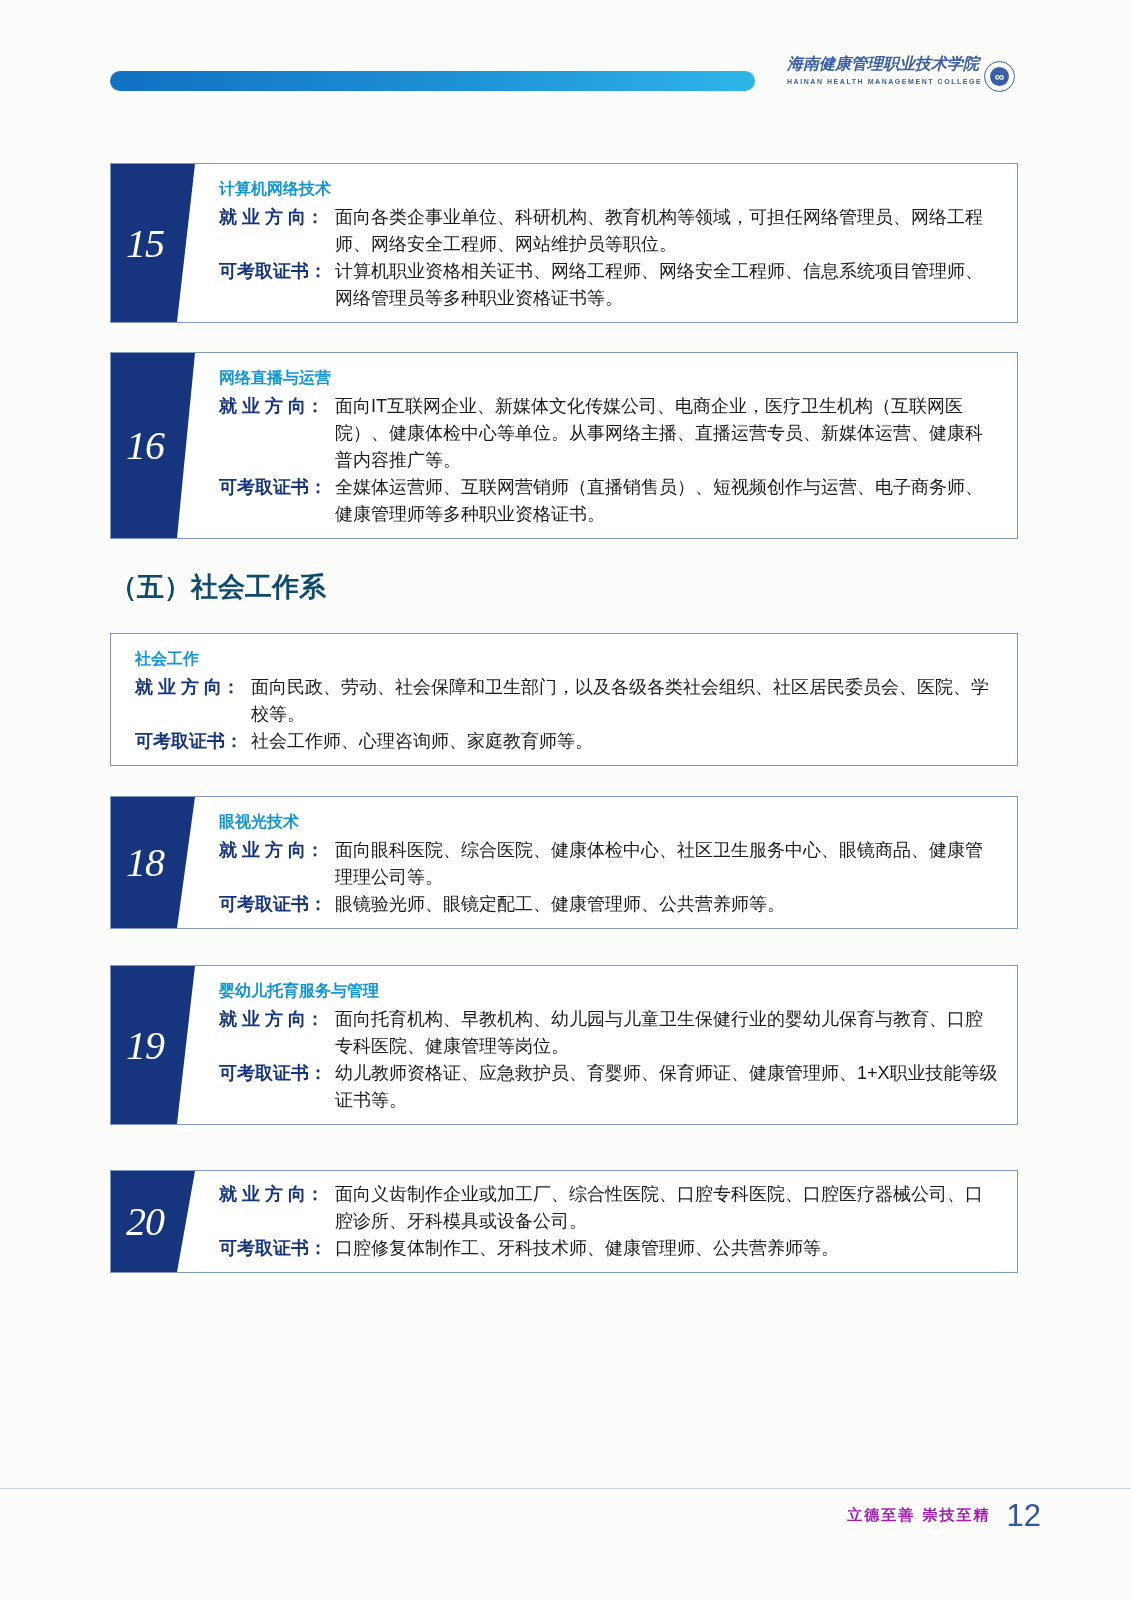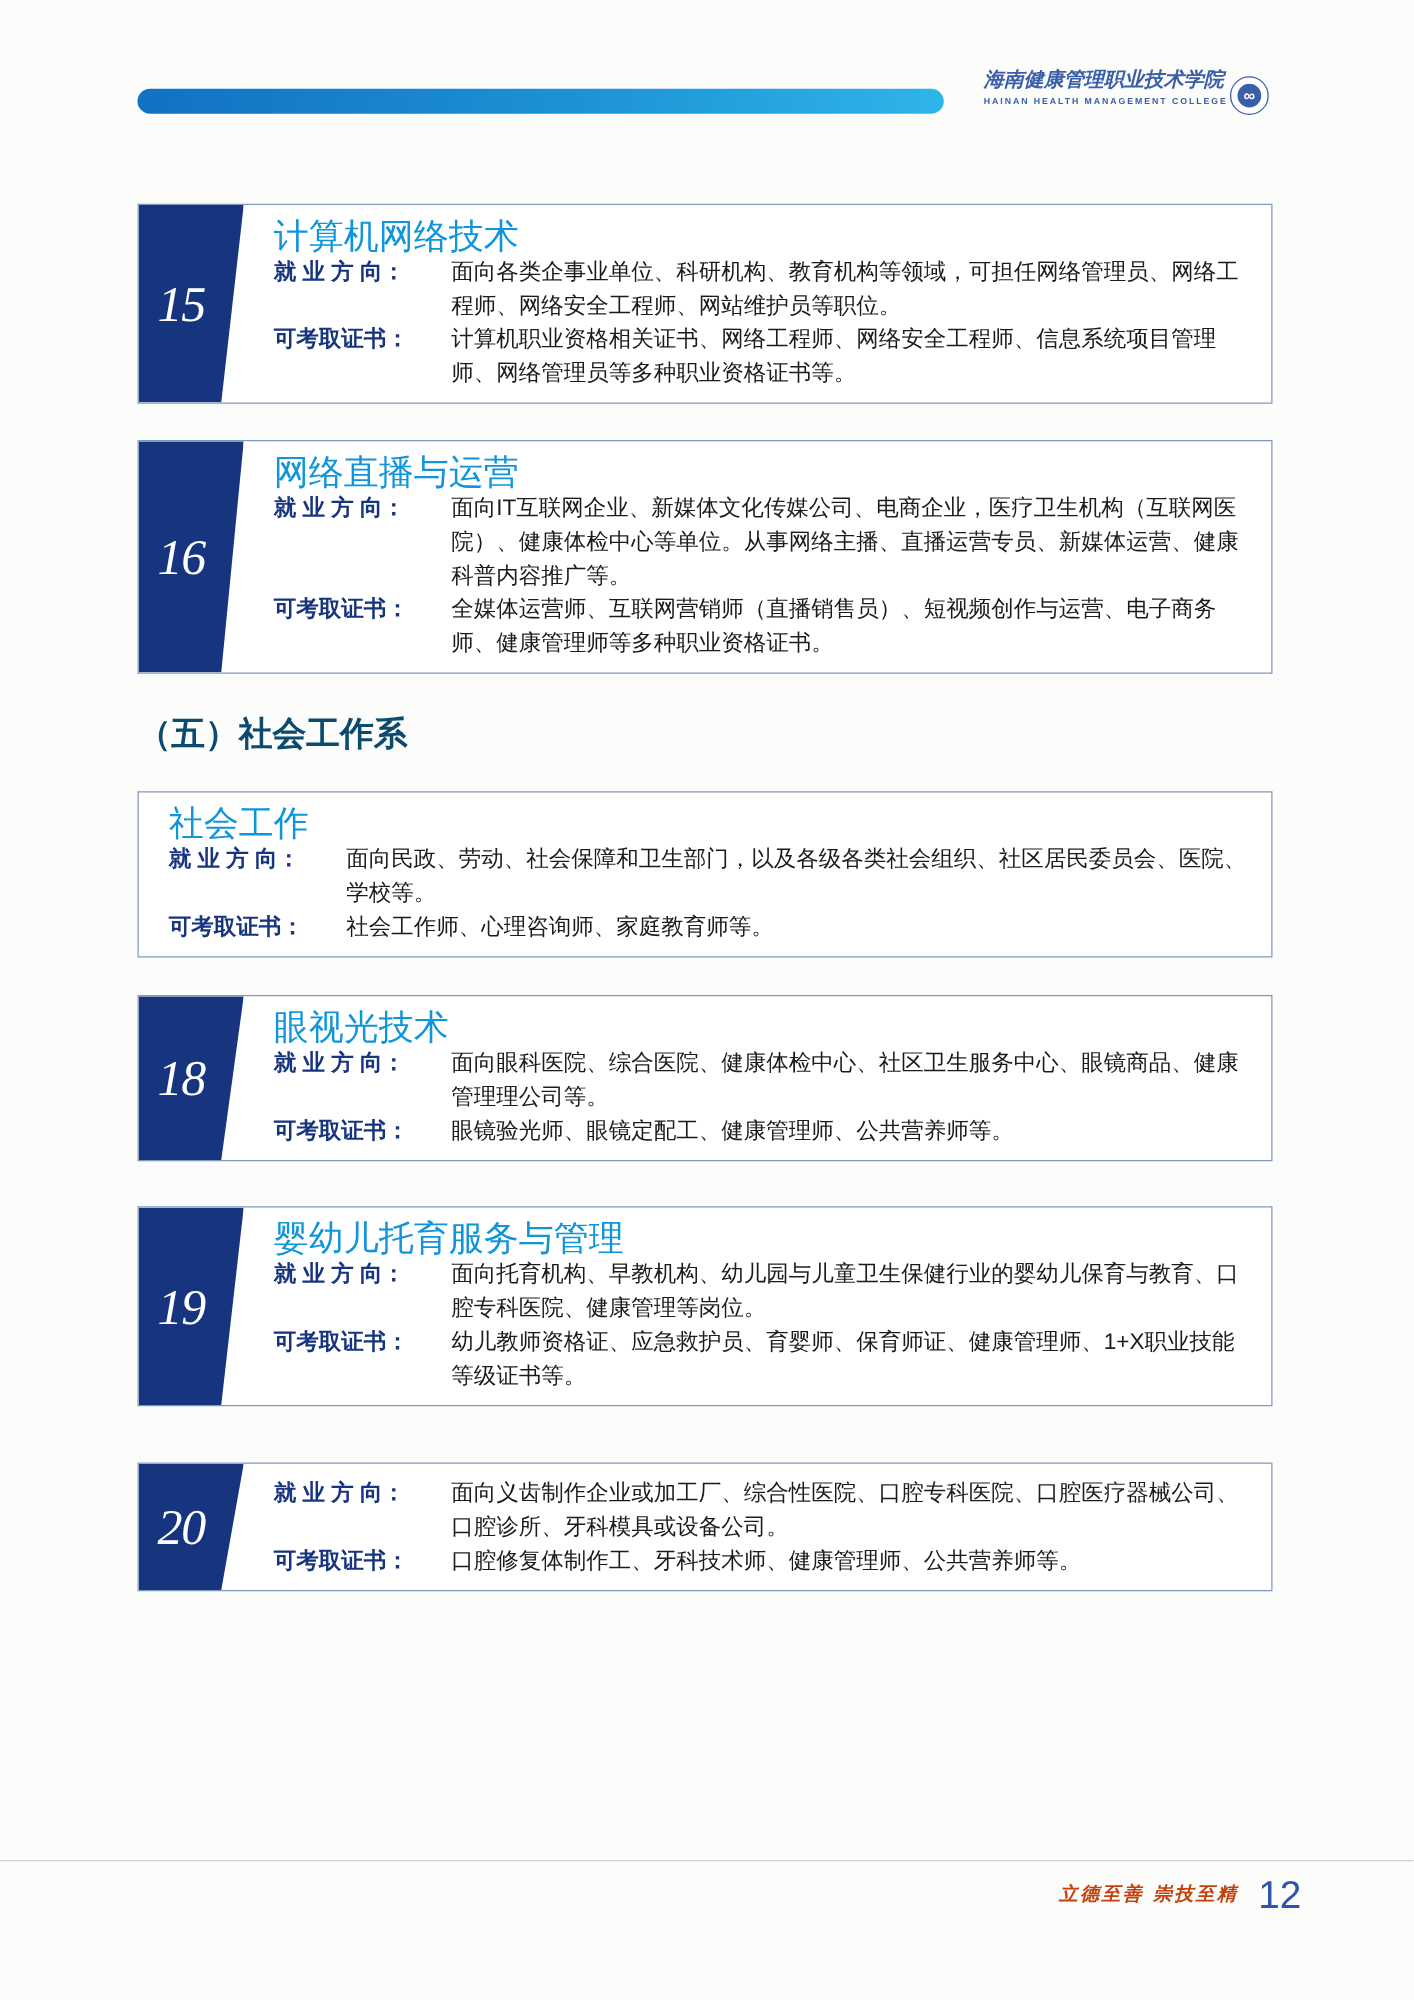--- a/index.html
+++ b/index.html
@@ -50,40 +50,40 @@
   .num-block {
     flex:none; width:84px; background:#17357E; color:#FFFFFF;
     clip-path:polygon(0 0,100% 0,calc(100% - 18px) 100%,0 100%);
     display:flex; align-items:center;
   }
   .num {
     font-family:"Liberation Serif","DejaVu Serif",serif;
     font-style:italic; font-size:40px; padding-left:15px; letter-spacing:-1px;
   }
   .card-body { flex:1; padding:10px 18px 10px 24px; }
-  .card-title { color:#1095DB; font-weight:normal; font-size:28px; line-height:30px; }
+  .card-title { color:#1095DB; font-weight:bold; font-size:16px; line-height:30px; }
   .row { display:flex; font-size:18px; line-height:27px;justify-content:space-between; }
   .row-label { flex:none; width:116px; color:#17357E; font-weight:bold; white-space:nowrap; }
-  .row-text { flex:1; color:#1B1B1B;margin-left:26px; }
+  .row-text { flex:1; color:#1B1B1B; }
 
   .section-heading {
     color:#0c4a6e; font-size:27px; font-weight:bold;
     margin:33px 0 31px 0; line-height:30px;
   }
   .gap-30 { margin-bottom:30px; }
   .gap-36 { margin-bottom:36px; }
   .gap-45 { margin-bottom:45px; }
 
   
   .footer-line { position:absolute; top:1488px; left:0; width:1131px; border-top:1px solid #C8D3E2; }
   .footer { position:absolute; top:1500px; right:90px; display:flex; align-items:center; gap:16px; }
   .motto {
     font-family:"DejaVu Serif","Liberation Serif",serif;
-    font-style:italic; font-weight:bold;
-    color:#c2410c; font-size:15px; letter-spacing:2px; white-space:nowrap;margin-left:48px;
+    font-weight:bold;
+    color:#a21caf; font-size:15px; letter-spacing:2px; white-space:nowrap;margin-left:48px;
   }
   .page-num { color:#2E55A8; font-size:31px; line-height:1; }
 </style>
 </head>
 <body>
 
 <div class="page">
 
   <div class="header">
     <div class="header-bar"></div>

